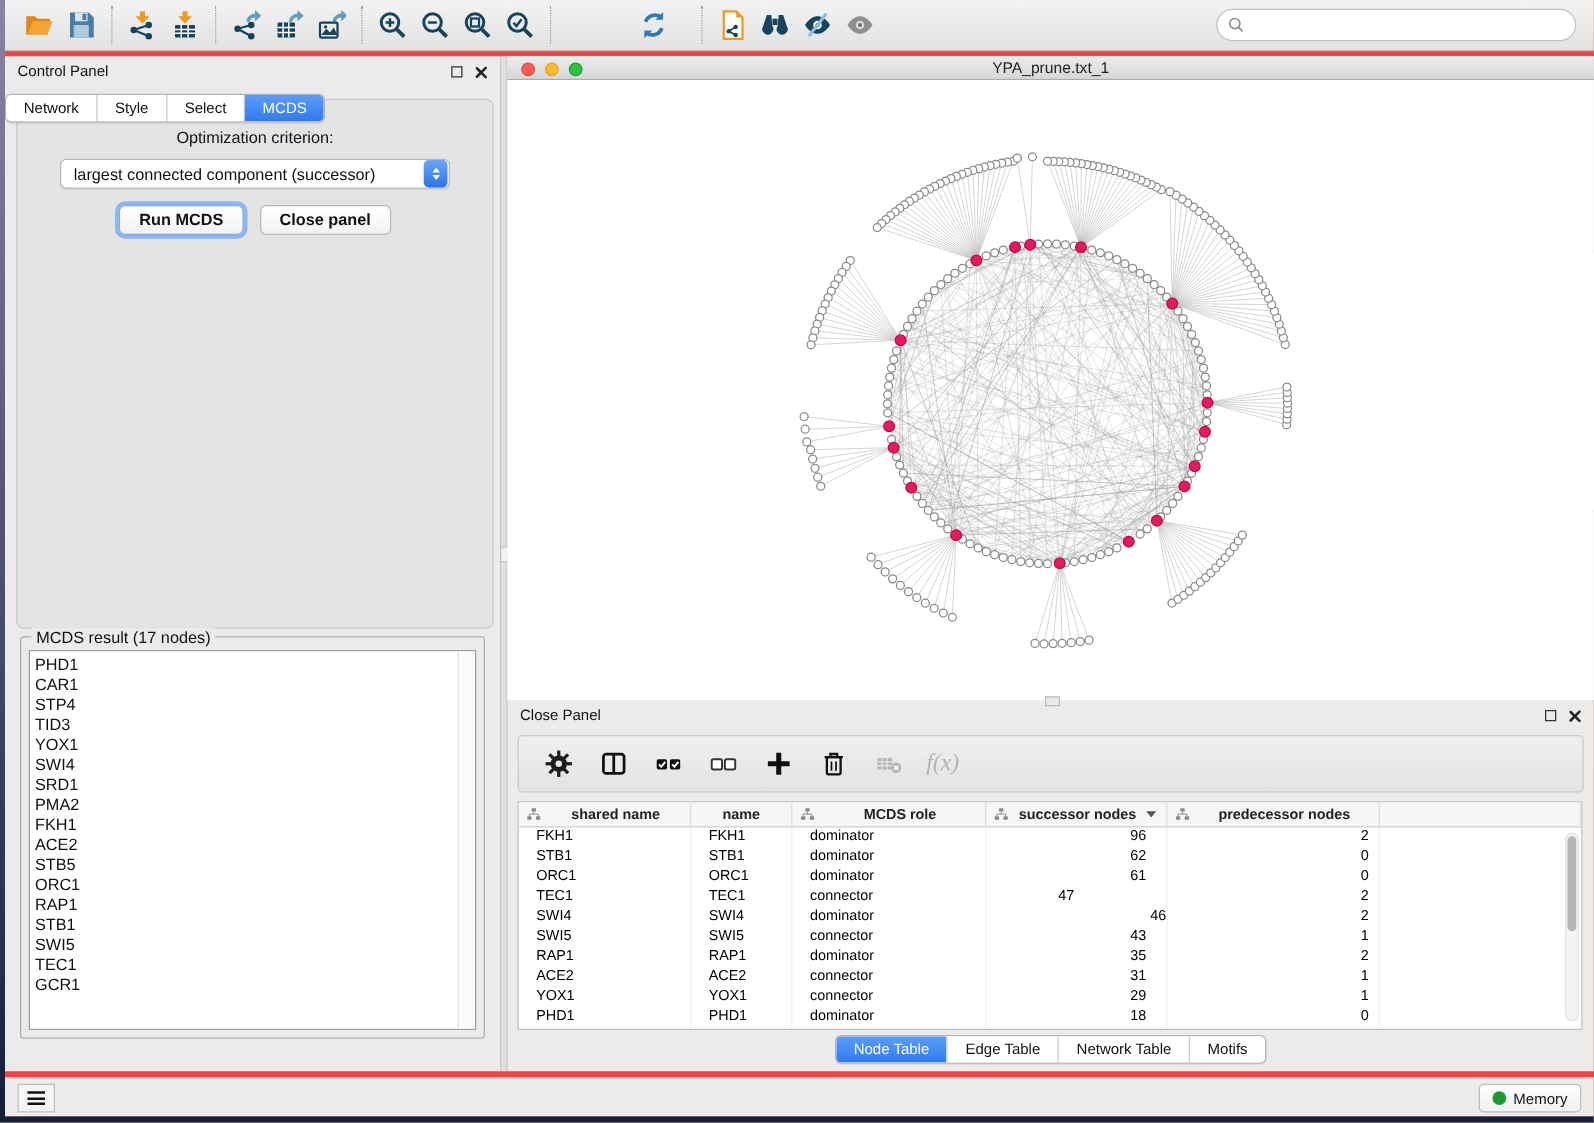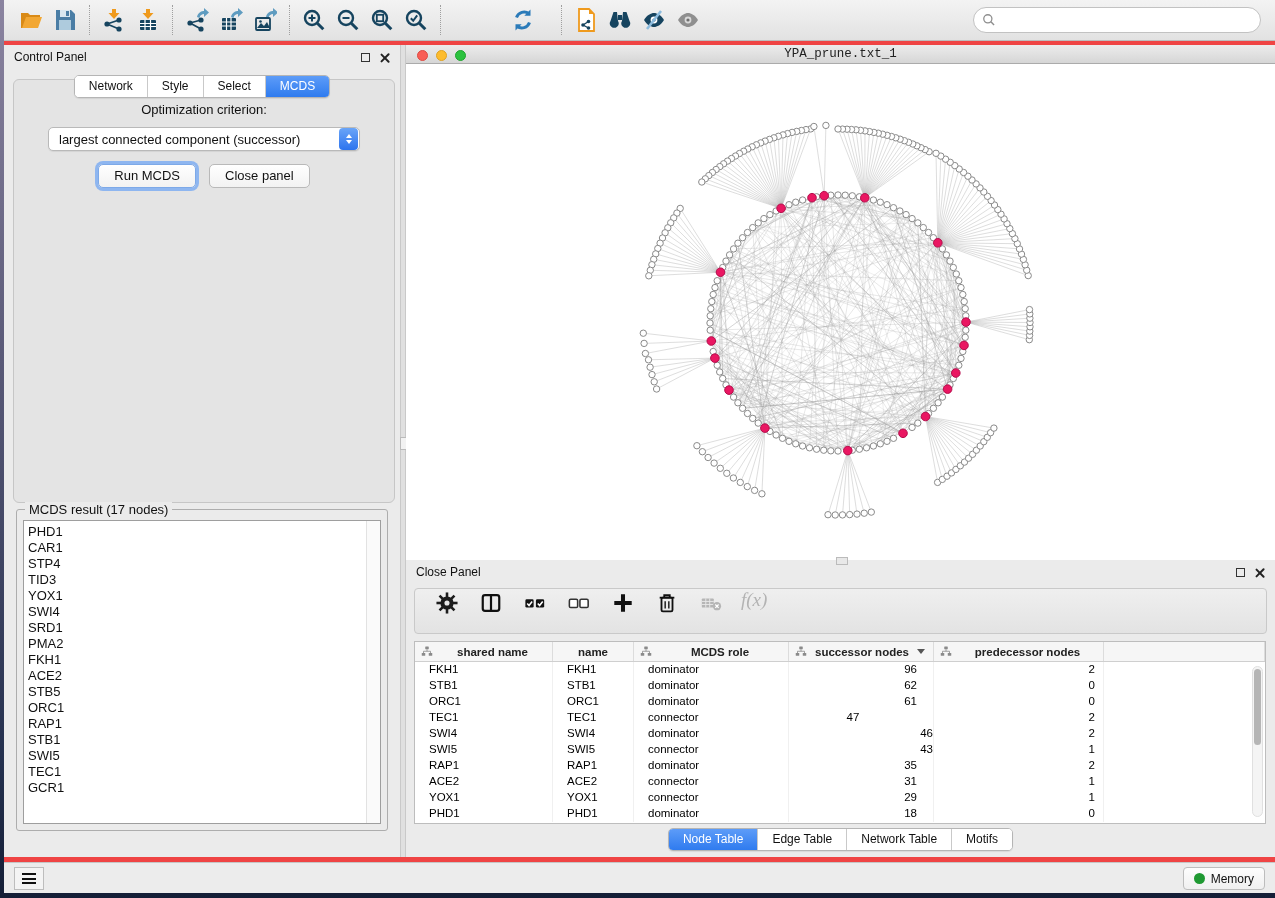--- a/index.html
+++ b/index.html
@@ -30,63 +30,63 @@
 
   
   .panel-titlebar { height:24px; display:flex; align-items:center; padding:0 10px; }
   .panel-title { font-size:12px; color:#111; }
   .panel-title-btns { margin-left:auto; display:flex; gap:9px; align-items:center; }
   .icon-float { width:9px; height:9px; border:1.5px solid #333; }
   .icon-x { position:relative; width:11px; height:11px; }
   .icon-x::before,.icon-x::after { content:""; position:absolute; left:5px; top:0; width:2.4px; height:12px; background:#222; border-radius:1px;}
   .icon-x::before { transform:rotate(45deg);} .icon-x::after { transform:rotate(-45deg);}
 
-  .cp-tabs { display:flex; justify-content:center; margin:6px 0 0 0; position:relative; z-index:2;}
+  .cp-tabs { display:flex; justify-content:flex-start; margin:6px 0 0 0; position:relative; z-index:2;}
   .seg { display:flex; border:1px solid #b5b5b5; border-radius:5px; overflow:hidden; background:#fff; box-shadow:0 1px 1px rgba(0,0,0,.08);}
   .seg-item { font-size:12px; padding:3px 14px 4px; border-left:1px solid #c9c9c9; background:#fff; color:#111; cursor:default;}
   .seg-item:first-child { border-left:none; }
   .seg-item.sel { background:linear-gradient(#5d9cf8,#2f7bef); color:#fff; }
 
   .cp-inner { position:absolute; left:9px; right:5px; top:34px; height:424px;
     background:#e4e4e4; border:1px solid #c6c6c6; border-radius:6px; }
   .opt-label { text-align:center; font-size:13px; color:#111; margin-top:22px; }
   .dropdown { position:relative; margin:10px auto 0; width:312px; height:24px; background:#fff;
     border:1px solid #b9b9b9; border-radius:5px; display:flex; align-items:center; box-shadow:0 1px 1px rgba(0,0,0,.07);}
   .dropdown .dd-text { font-size:13px; padding-left:10px; color:#111; flex:1; }
   .dd-stepper { width:19px; height:22px; margin-right:1px; background:linear-gradient(#6aa5f8,#2d74ee); border-radius:4px;
     display:flex; flex-direction:column; align-items:center; justify-content:center; gap:2px;}
   .dd-stepper i { width:0; height:0; border-left:3.5px solid transparent; border-right:3.5px solid transparent; }
   .dd-up { border-bottom:4.5px solid #fff; } .dd-down { border-top:4.5px solid #fff; }
   .cp-buttons { display:flex; justify-content:center; gap:13px; margin-top:13px; }
-  .btn { font-size:13px; background:linear-gradient(#fff,#f2f2f2); border:1px solid #b9b9b9; border-radius:5px; padding:3px 15px 4px; color:#111; cursor:default;}
+  .btn { font-size:13px; background:linear-gradient(#fff,#f2f2f2); border:1px solid #b9b9b9; border-radius:5px; padding:3px 15px 4px; color:#111; cursor:default;font-weight:bold;}
   .btn.focus-ring { box-shadow:0 0 0 3px rgba(96,157,246,.65); border-color:#7da9e8; }
 
   .result-group { position:absolute; left:12px; width:372px; top:464px; bottom:26px; border:1px solid #adadad; border-radius:3px; }
   .result-legend { position:absolute; top:-8px; left:8px; background:#ebebeb; padding:0 4px; font-size:13px; color:#111; }
   .result-list { position:absolute; left:6px; right:6px; top:10px; bottom:6px; background:#fff; border:1px solid #9e9e9e; overflow:hidden; }
   .result-scroll { position:absolute; right:0; top:0; bottom:0; width:14px; background:#fafafa; border-left:1px solid #e2e2e2; }
   .result-items { padding:3px 0 0 4px; font-size:13px; line-height:16px; color:#111; }
 
   
   .network-window { position:absolute; left:0; right:0; top:0; height:515px; background:#fff; }
   .net-titlebar { position:absolute; left:0; right:0; top:0; height:19px;
-    background:linear-gradient(#ececec,#d6d6d6); border-bottom:1px solid #ababab;font-family:Liberation Mono, monospace; }
+    background:linear-gradient(#ececec,#d6d6d6); border-bottom:1px solid #ababab; }
   .traffic { position:absolute; left:11px; top:5px; display:flex; gap:8px; }
   .traffic i { width:11px; height:11px; border-radius:50%; display:block; }
   .tl-red { background:#f95e56; border:0.5px solid #dd4b43;} .tl-yellow{ background:#fdbc2e; border:0.5px solid #e0a321;} .tl-green{ background:#2bc23f; border:0.5px solid #1fa32f;}
   .net-title { position:absolute; left:0; right:0; top:2px; text-align:center; font-size:12.5px; color:#222; }
   .net-canvas { position:absolute; left:0; right:0; top:19px; bottom:0; background:#fff; }
   .net-canvas svg { display:block; }
   .h-handle { position:absolute; left:430px; bottom:-5px; width:12px; height:8px; background:#e8e8e8; border:1px solid #bbb; z-index:4;}
 
   
   .table-panel { position:absolute; left:0; right:0; top:515px; bottom:0; background:#ebebeb; }
   .tp-toolbar { position:absolute; left:8px; right:8px; top:28px; height:46px;
     background:linear-gradient(#efefef,#e3e3e3); border:1px solid #c9c9c9; border-radius:4px;
-    display:flex; align-items:flex-start; padding-left:18px; gap:16px; }
+    display:flex; align-items:center; padding-left:18px; gap:16px; }
   .tp-btn { width:28px; height:28px; display:flex; align-items:center; justify-content:center; cursor:default;}
   .tp-btn svg { width:22px; height:22px; }
   .fx-label { font-size:19px; font-style:italic; font-family:"Liberation Serif", serif; color:#b3b3b3; }
 
   .node-table { position:absolute; left:8px; right:9px; top:81px; bottom:33px; background:#fff; border:1px solid #bdbdbd; }
   .nt-header { display:flex; height:20px; background:#f6f6f6; border-bottom:1px solid #cfcfcf;font-weight:bold; }
   .nt-hcell { display:flex; align-items:center; border-right:1px solid #dcdcdc; font-size:11.5px; color:#222; position:relative; }
   .nt-hcell .lbl { flex:1; text-align:center; padding:0 4px; }
   .nt-hcell svg.tree { width:12px; height:12px; margin-left:6px; flex:0 0 auto; }
   .sort-chevron { width:0; height:0; border-left:4px solid transparent; border-right:4px solid transparent; border-top:5px solid #555; margin-right:8px; }
@@ -1235,21 +1235,21 @@
                 <div class="nt-cell" style="width:138px;text-align:left;padding-left:14px">SWI4</div>
                 <div class="nt-cell" style="width:81px;text-align:left;padding-left:14px">SWI4</div>
                 <div class="nt-cell" style="width:155px;text-align:left;padding-left:14px">dominator</div>
                 <div class="nt-cell" style="width:145px;text-align:right;padding-right:0">46</div>
                 <div class="nt-cell" style="width:170px;text-align:right;padding-right:8px">2</div>
               </div>
               <div class="nt-row">
                 <div class="nt-cell" style="width:138px;text-align:left;padding-left:14px">SWI5</div>
                 <div class="nt-cell" style="width:81px;text-align:left;padding-left:14px">SWI5</div>
                 <div class="nt-cell" style="width:155px;text-align:left;padding-left:14px">connector</div>
-                <div class="nt-cell" style="width:145px;text-align:right;">43</div>
+                <div class="nt-cell" style="width:145px;text-align:right;padding-right:16px">43</div>
                 <div class="nt-cell" style="width:170px;text-align:right;padding-right:8px">1</div>
               </div>
               <div class="nt-row">
                 <div class="nt-cell" style="width:138px;text-align:left;padding-left:14px">RAP1</div>
                 <div class="nt-cell" style="width:81px;text-align:left;padding-left:14px">RAP1</div>
                 <div class="nt-cell" style="width:155px;text-align:left;padding-left:14px">dominator</div>
                 <div class="nt-cell" style="width:145px;text-align:right;padding-right:16px">35</div>
                 <div class="nt-cell" style="width:170px;text-align:right;padding-right:8px">2</div>
               </div>
               <div class="nt-row">

